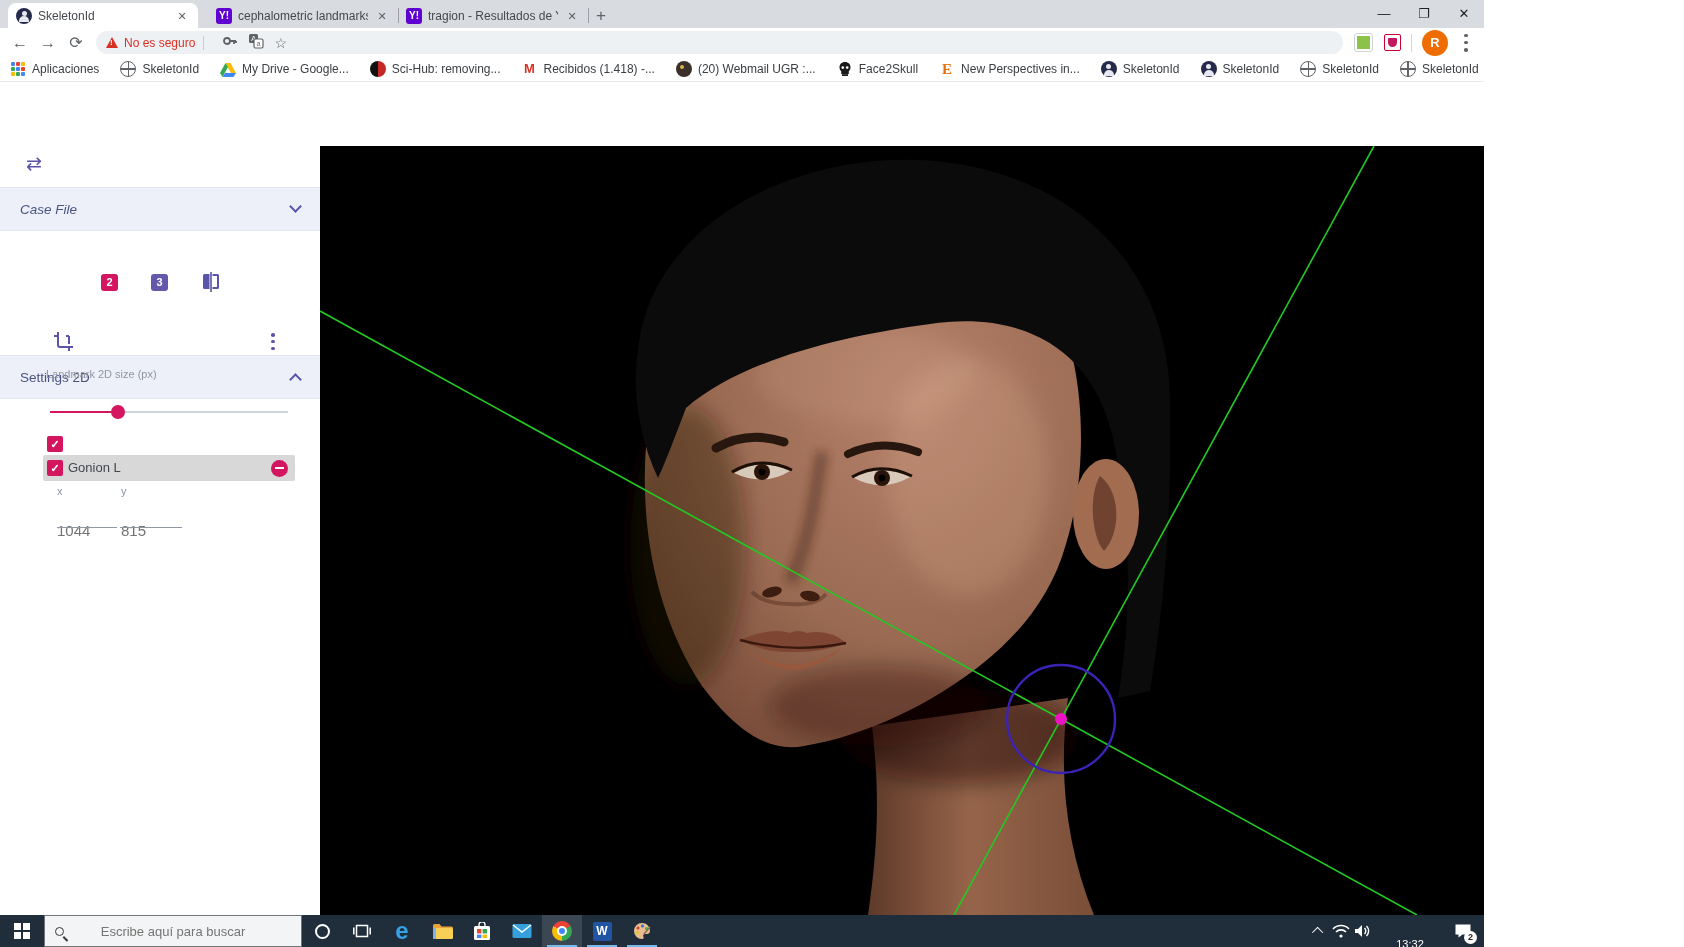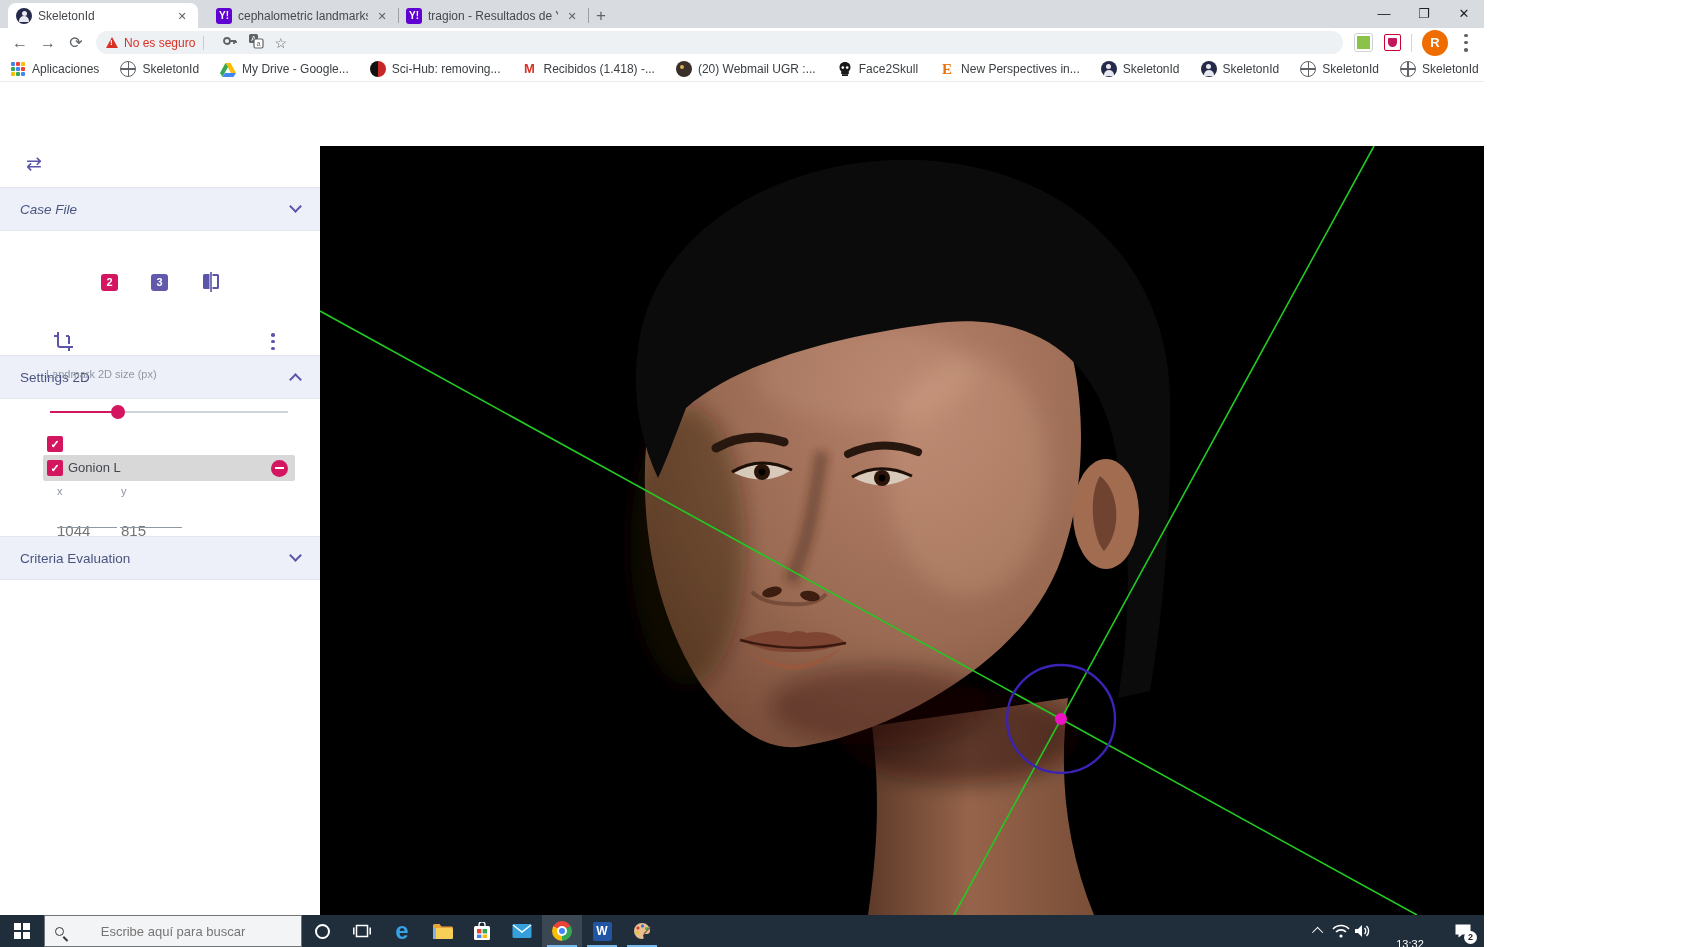--- a/index.html
+++ b/index.html
@@ -322,24 +322,20 @@
         <span class="minus"></span>
       </div>
 
       <span class="coordlab" style="left:57px;">x</span>
       <span class="coordlab" style="left:121px;">y</span>
       <span class="coordval" style="left:57px;">1044</span>
       <span class="coordval" style="left:121px;">815</span>
       <span class="uline" style="left:57px; width:60px;"></span>
       <span class="uline" style="left:120px; width:62px;"></span>
 
-      <div class="srow" style="top:390px;">
-        <span class="slabel">Criteria Evaluation</span>
-        <span class="chev down"></span>
-      </div>
     </div>
 
     <div class="viewport">
       <svg width="1364" height="769" viewBox="0 0 1364 769">
         <defs>
           <radialGradient id="skin" cx="0.62" cy="0.32" r="0.85">
             <stop offset="0" stop-color="#b5806a"></stop>
             <stop offset="0.55" stop-color="#9a6a52"></stop>
             <stop offset="1" stop-color="#6f4432"></stop>
           </radialGradient>

